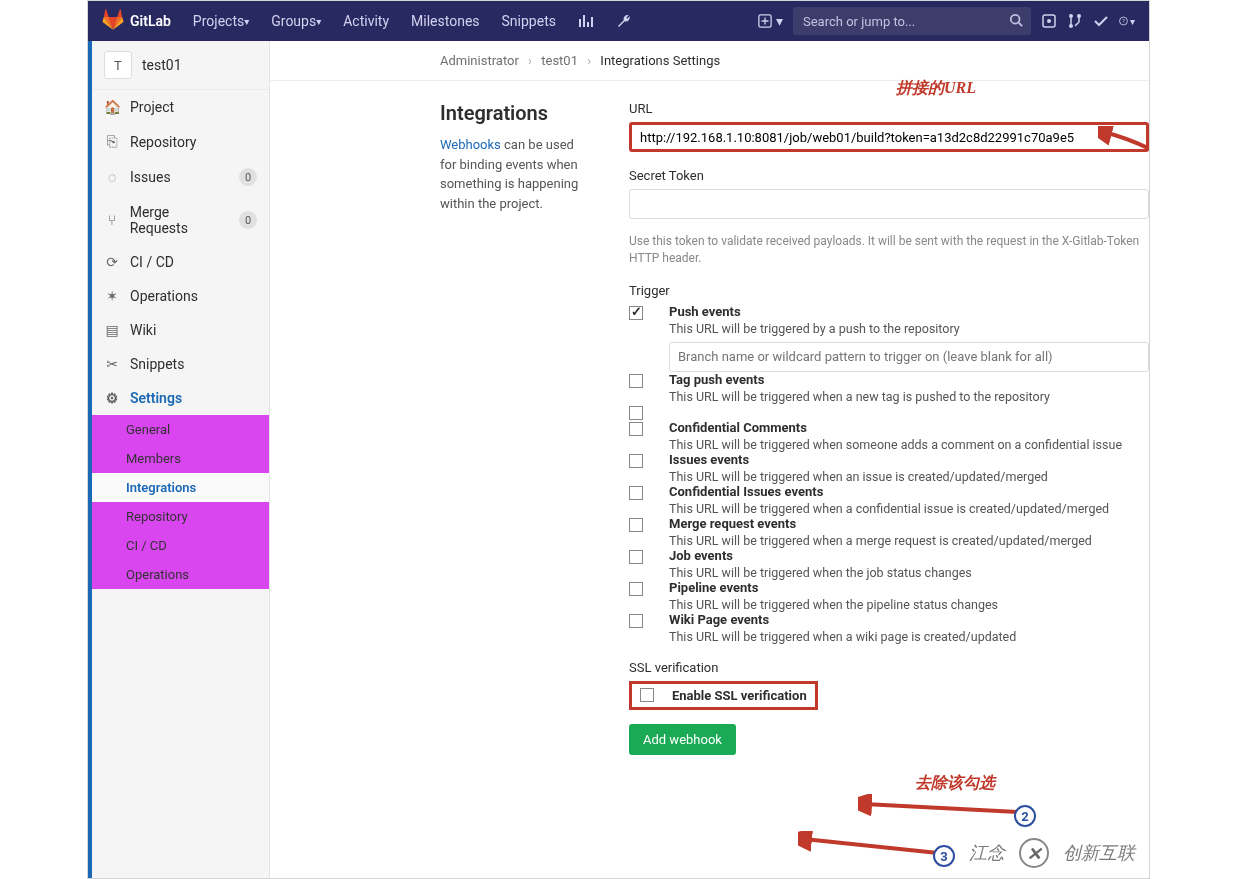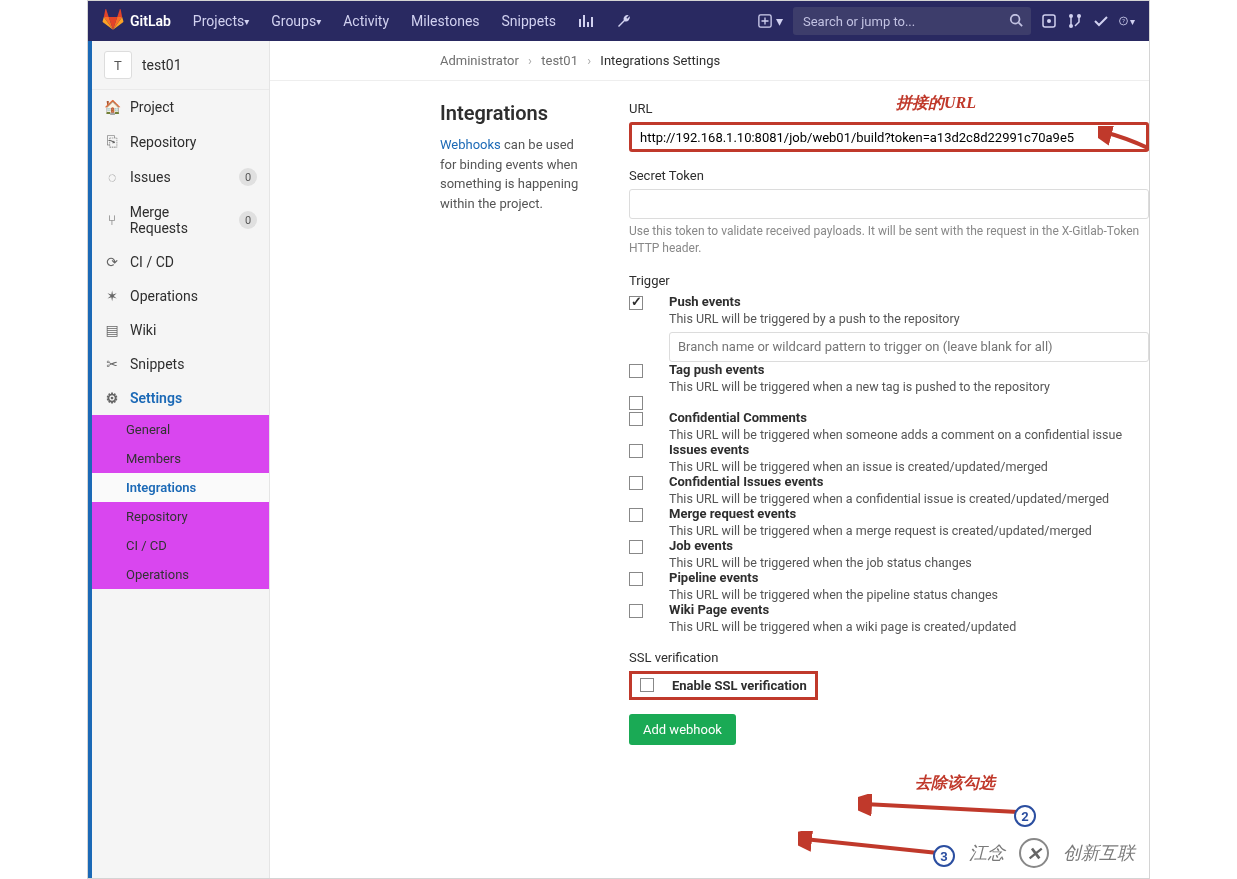--- a/index.html
+++ b/index.html
@@ -48,21 +48,21 @@
 .main { display:flex; padding:20px 0 60px 170px; gap:40px; }
 .leftcol { width:240px; }
 .leftcol h2 { font-size:20px; font-weight:600; margin-bottom:10px; }
 .leftcol p { font-size:13px; color:#555; line-height:1.5; }
 .leftcol a { color:#1b69b6; text-decoration:none; }
 
 .rightcol { flex:1; max-width:520px; font-size:13px; color:#2e2e2e; }
 .field-group { margin-bottom:16px; }
 .field-group .lbl { display:block; margin-bottom:6px; color:#2e2e2e; }
 .field-group input[type=text] { width:100%; height:30px; border:1px solid #dcdcdc; border-radius:3px; padding:0 8px; font-size:13px; }
-.field-group .help { color:#888; font-size:12px; margin-top:4px; line-height:1.4; }
+.field-group .help { color:#888; font-size:12px; margin-top:14px; line-height:1.4; }
 .url-highlight { border:3px solid #c0392b !important; }
 
 .trigger-item { display:flex; gap:26px; margin-bottom:0; }
 .trigger-item .cb { width:14px; height:14px; border:1px solid #888; margin-top:2px; flex:none; position:relative; }
 .trigger-item .cb.checked::after { content:"✓"; position:absolute; top:-3px; left:1px; font-size:13px; color:#2e2e2e; font-weight:700; }
 .trigger-item .tlabel { font-weight:700; font-size:13px; }
 .trigger-item .tdesc { color:#555; font-size:12.5px; margin-top:2px; }
 .trigger-item .branch-input { margin-top:6px; width:480px; }
 .trigger-item .branch-input input { width:100%; height:30px; border:1px solid #dcdcdc; border-radius:3px; padding:8px 8px; font-size:13px; }
 
@@ -343,21 +343,21 @@
             <span class="cb"></span>
             <span style="font-weight:700;padding-left:8px;">Enable SSL verification</span>
           </div>
           <button class="btn-green">Add webhook</button>
         </div>
 
       </div>
     </div>
   </div>
 
-  <div class="anno red" style="left:808px; top:92px;">拼接的URL</div>
+  <div class="anno red" style="left:808px; top:77px;">拼接的URL</div>
   <div class="anno red" style="left:827px; top:772px;">去除该勾选</div>
 
   <svg class="arrow" style="left:1010px; top:125px;" width="120" height="80">
     <defs>
         <marker id="ah1" markerWidth="10" markerHeight="10" refX="2" refY="3" orient="auto">
           <path d="M0,0 L0,6 L8,3 z" fill="#c0392b"></path>
         </marker>
       </defs>
     <path d="M110,60 Q60,20 6,6" stroke="#c0392b" stroke-width="4" fill="none" marker-end="url(#ah1)"></path>
   </svg>

